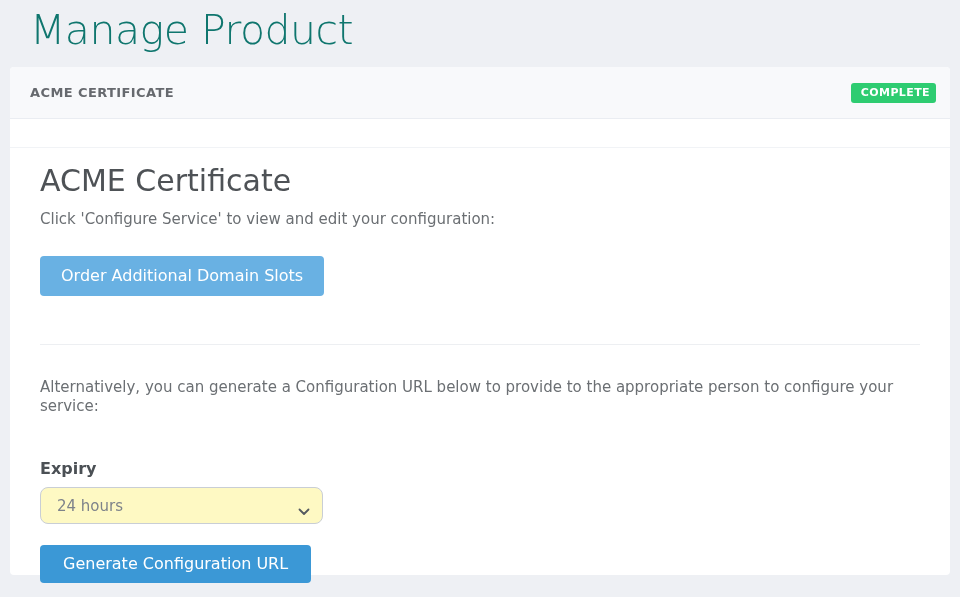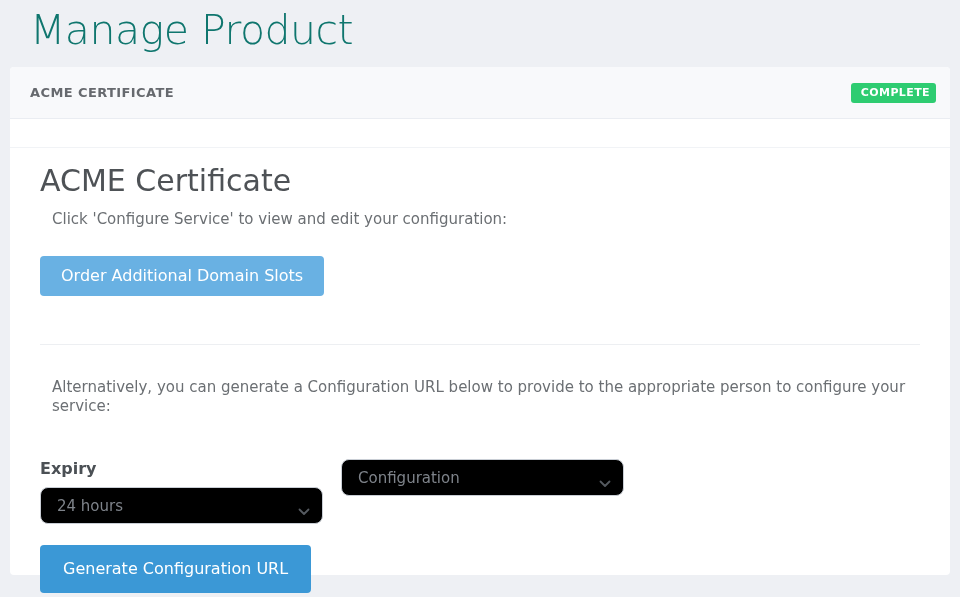--- a/index.html
+++ b/index.html
@@ -66,21 +66,21 @@
   .panel-body{
     padding:15px 30px 0 30px;
   }
   .product-heading{
     margin:0 0 12px 0;
     font-size:30px;
     font-weight:400;
     color:#4e5256;
   }
   .body-text{
-    margin:12px;
+    margin:0;
     font-size:15px;
     color:#6b6f73;
     line-height:1.25;
   }
   .intro-text{margin-bottom:27px;}
   .alt-text{margin-bottom:27px;}
   .btn{
     display:inline-block;
     border:none;
     border-radius:4px;
@@ -95,56 +95,56 @@
   .btn-primary{background:var(--primary);}
   .btn-light{background:var(--primary-light);}
   .btn-row{display:flex;gap:9px;}
   .divider{
     border:0;
     border-top:1px solid #edeff2;
     margin:48px 0 33px 0;
   }
   .form-row{
     display:flex;
-    gap:18px;
+    gap:33px;
     margin-bottom:21px;
     margin-top:44px;
   }
   .form-group{width:283px;}
   .form-label{
     display:block;
     font-size:16px;
     font-weight:600;
     color:#4b5055;
     margin-bottom:9px;
   }
   .select-wrap{position:relative;}
   .select-wrap select{
     width:100%;
     height:37px;
     padding:0 34px 0 16px;
     font-family:inherit;
     font-size:15px;
     color:#7e838a;
-    background:#000000;
+    background:#fef9c3;
     border:1px solid #c9ced5;
     border-radius:8px;
     -webkit-appearance:none;
     -moz-appearance:none;
     appearance:none;
     cursor:pointer;
   }
   .chevron{
     position:absolute;
     right:13px;
     top:14px;
     pointer-events:none;
   }
   .btn-generate{
-    height:48px;
+    height:38px;
     line-height:38px;
     padding:0 23px;
   }
 </style>
 </head>
 <body>
 
 <h1 class="page-title">Manage Product</h1>
 
 <div class="panel">
@@ -180,30 +180,20 @@
           </select>
           <span class="chevron">
             <svg width="12" height="8" viewBox="0 0 12 8">
                 <path d="M1.5 1.5 L6 6 L10.5 1.5" fill="none" stroke="#555a60" stroke-width="1.8" stroke-linecap="round" stroke-linejoin="round"></path>
               </svg>
           </span>
         </div>
       </div>
 
       <div class="form-group">
-        <div class="select-wrap">
-          <select>
-            <option>Configuration</option>
-          </select>
-          <span class="chevron">
-            <svg width="12" height="8" viewBox="0 0 12 8">
-                <path d="M1.5 1.5 L6 6 L10.5 1.5" fill="none" stroke="#555a60" stroke-width="1.8" stroke-linecap="round" stroke-linejoin="round"></path>
-              </svg>
-          </span>
-        </div>
       </div>
 
     </div>
 
     <button class="btn btn-primary btn-generate">Generate Configuration URL</button>
 
   </div>
 </div>
 
 </body></html>

